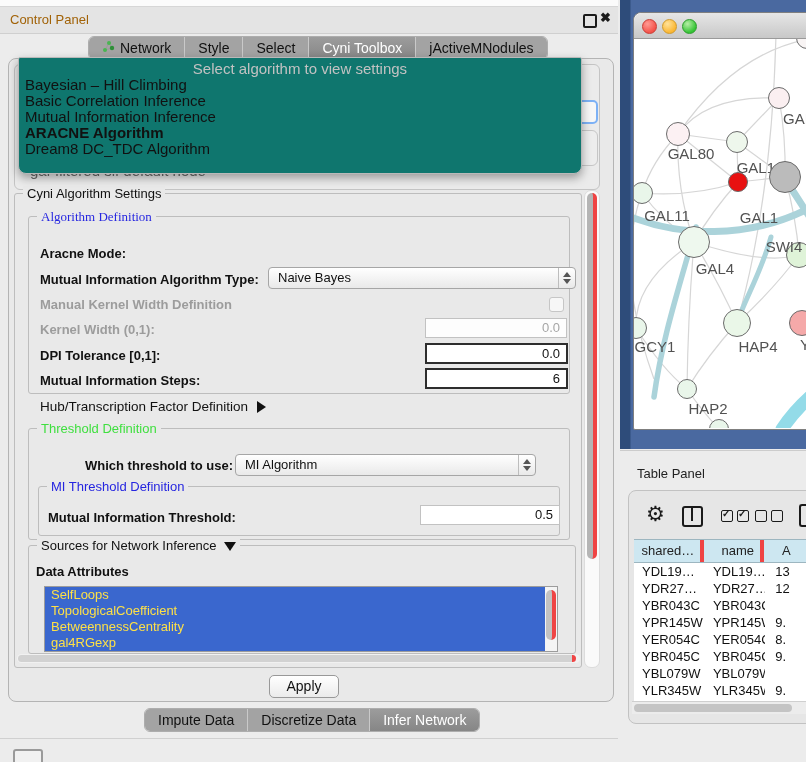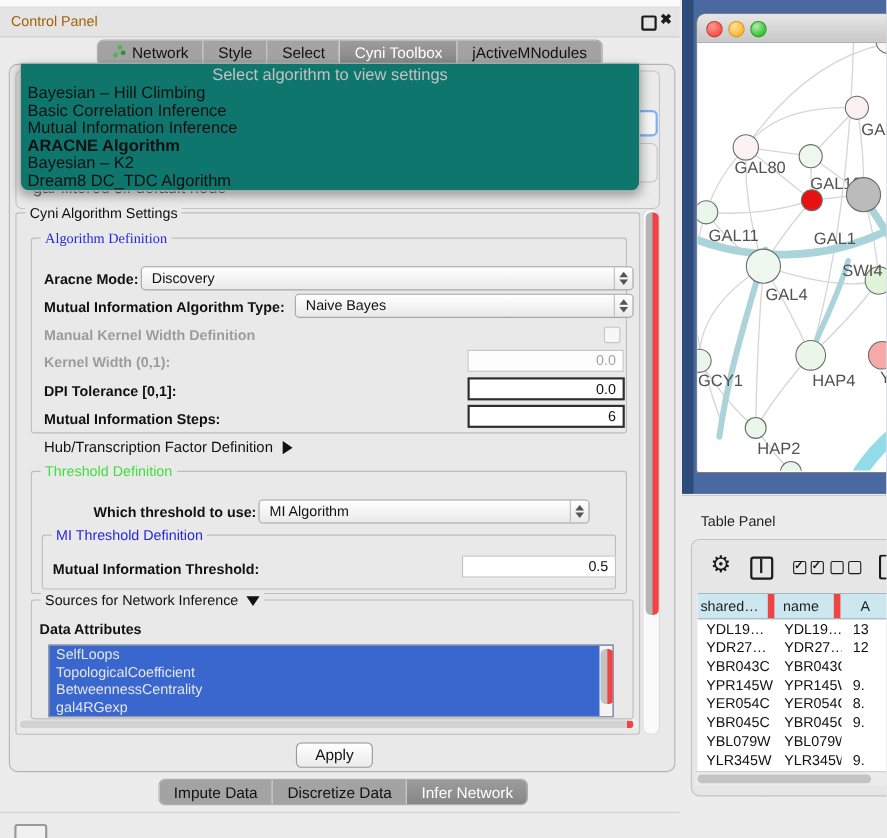--- a/index.html
+++ b/index.html
@@ -63,21 +63,21 @@
 
   .chk{position:absolute;width:13px;height:13px;background:#f7f7f7;border:1px solid #c6c6c6;border-radius:3px;}
 
   .caret-r{display:inline-block;width:0;height:0;border-top:6px solid transparent;border-bottom:6px solid transparent;
     border-left:9px solid #111;margin-left:9px;vertical-align:-2px;}
   .caret-d{display:inline-block;width:0;height:0;border-left:6px solid transparent;border-right:6px solid transparent;
     border-top:9px solid #111;margin-left:7px;vertical-align:-1px;}
 
   
   #attr-box{left:44px;top:586px;width:512px;height:64px;background:#3a67ce;border:1px solid #9c9c9c;overflow:hidden;}
-  .attr{font-size:13px;line-height:16px;color:#e5e5e5;padding-left:6px;white-space:nowrap;}
+  .attr{font-size:13px;line-height:16px;color:#fde047;padding-left:6px;white-space:nowrap;}
   #attr-vsb{position:absolute;right:0;top:0;width:12px;height:100%;background:#f4f4f4;}
   #attr-vsb .th{position:absolute;left:1px;top:3px;width:9px;height:50px;background:#c2c2c2;border-radius:5px;}
 
   
   #vsb{left:584px;top:190px;width:14px;height:476px;background:#fafafa;border:1px solid #dcdcdc;border-radius:7px;}
   #vsb .th{position:absolute;left:2px;top:2px;width:9px;height:366px;background:#b5b5b5;border-radius:5px;}
   #hsb{left:17px;top:654px;width:563px;height:9px;background:#f1f1f1;border-radius:5px;}
   #hsb .th{position:absolute;left:1px;top:1px;width:558px;height:7px;background:#d2d2d2;border-radius:4px;}
 
   #apply-btn{left:269px;top:675px;width:68px;height:21px;background:linear-gradient(#ffffff,#ebebeb);
@@ -113,22 +113,22 @@
   #cols-ic::after{content:"";position:absolute;left:7px;top:0;width:2px;height:13px;background:#1a1a1a;}
   .cbpair{position:absolute;display:flex;gap:4px;}
   .cb{width:10px;height:10px;border:1.5px solid #1a1a1a;border-radius:2px;position:relative;}
   .cb.ck::after{content:"✓";position:absolute;left:0px;top:-3px;font-size:10px;font-weight:bold;color:#1a1a1a;}
   #ckpair{left:92px;top:19px;}
   #unpair{left:126px;top:19px;}
   #part-ic{left:170px;top:13px;width:24px;height:19px;border:2px solid #1a1a1a;border-right:none;border-radius:3px 0 0 3px;}
 
   #tbl{position:absolute;left:5px;top:48px;width:185px;height:162px;overflow:hidden;background:#fff;}
   #tbl-head{display:flex;height:22px;background:#cde7f1;border-top:1px solid #9db6c0;border-bottom:1px solid #9db6c0;}
-  .th{box-sizing:border-box;font-size:13px;color:#222;border-right:6px solid #ef4444;
-    text-align:center;padding:3px 6px 0 0;}
+  .th{box-sizing:border-box;font-size:13px;color:#222;border-right:4px solid #ef4444;
+    text-align:right;padding:3px 6px 0 0;}
   .th.c2{text-align:left;padding-left:18px;border-right:none;}
   .tr{display:flex;height:17px;}
   .td{box-sizing:border-box;font-size:13px;color:#111;padding:1px 0 0 8px;white-space:nowrap;overflow:hidden;}
   .td.c2{padding-left:10px;}
   .c0{width:80px;}.c1{width:68px;}.c2{width:60px;}
   #tbl-hsb{position:absolute;left:3px;top:210px;width:182px;height:12px;background:#ececec;border-top:1px solid #cfcfcf;}
   #tbl-hsb .th2{position:absolute;left:2px;top:2px;width:158px;height:8px;background:#c4c4c4;border-radius:4px;}
 
   .netic-svg{display:inline-block;width:13px;height:13px;}
 </style>
@@ -173,21 +173,20 @@
       </div>
     </div>
 
   <div class="abs" id="algo-dd">
     <div id="algo-prompt">Select algorithm to view settings</div>
     <div id="algo-items">
         <div class="aitem">Bayesian – Hill Climbing</div>
         <div class="aitem">Basic Correlation Inference</div>
         <div class="aitem">Mutual Information Inference</div>
         <div class="aitem b">ARACNE Algorithm</div>
-        <div class="aitem">Bayesian – K2</div>
         <div class="aitem">Dream8 DC_TDC Algorithm</div>
       </div>
   </div>
   <div class="abs" id="sliver">
     <span>gal-filtered sif default node</span>
   </div>
 
   <div class="abs grp" style="left:14px;top:193px;width:566px;height:473px;">
     <span class="lg">Cyni Algorithm Settings</span>
   </div>
@@ -195,24 +194,20 @@
       <div class="th"></div>
     </div>
   <div class="abs" id="hsb">
       <div class="th"></div>
     </div>
 
   <div class="abs grp" style="left:28px;top:216px;width:540px;height:176px;font-family:Liberation Serif, serif;">
     <span class="lg blue">Algorithm Definition</span>
   </div>
   <div class="lbl" style="left:40px;top:246px;">Aracne Mode:</div>
-  <div class="combo" style="left:128px;top:242px;width:437px;">
-    <span>Discovery</span>
-    <span class="stp"></span>
-  </div>
   <div class="lbl" style="left:40px;top:272px;">Mutual Information Algorithm Type:</div>
   <div class="combo" style="left:268px;top:267px;width:297px;">
     <span>Naive Bayes</span>
     <span class="stp"></span>
   </div>
   <div class="lbl dis" style="left:40px;top:297px;">Manual Kernel Width Definition</div>
   <div class="chk" style="left:549px;top:297px;"></div>
   <div class="lbl dis" style="left:40px;top:322px;">Kernel Width (0,1):</div>
   <div class="field dis" style="left:425px;top:318px;width:128px;">0.0</div>
   <div class="lbl" style="left:40px;top:348px;">DPI Tolerance [0,1]:</div>

